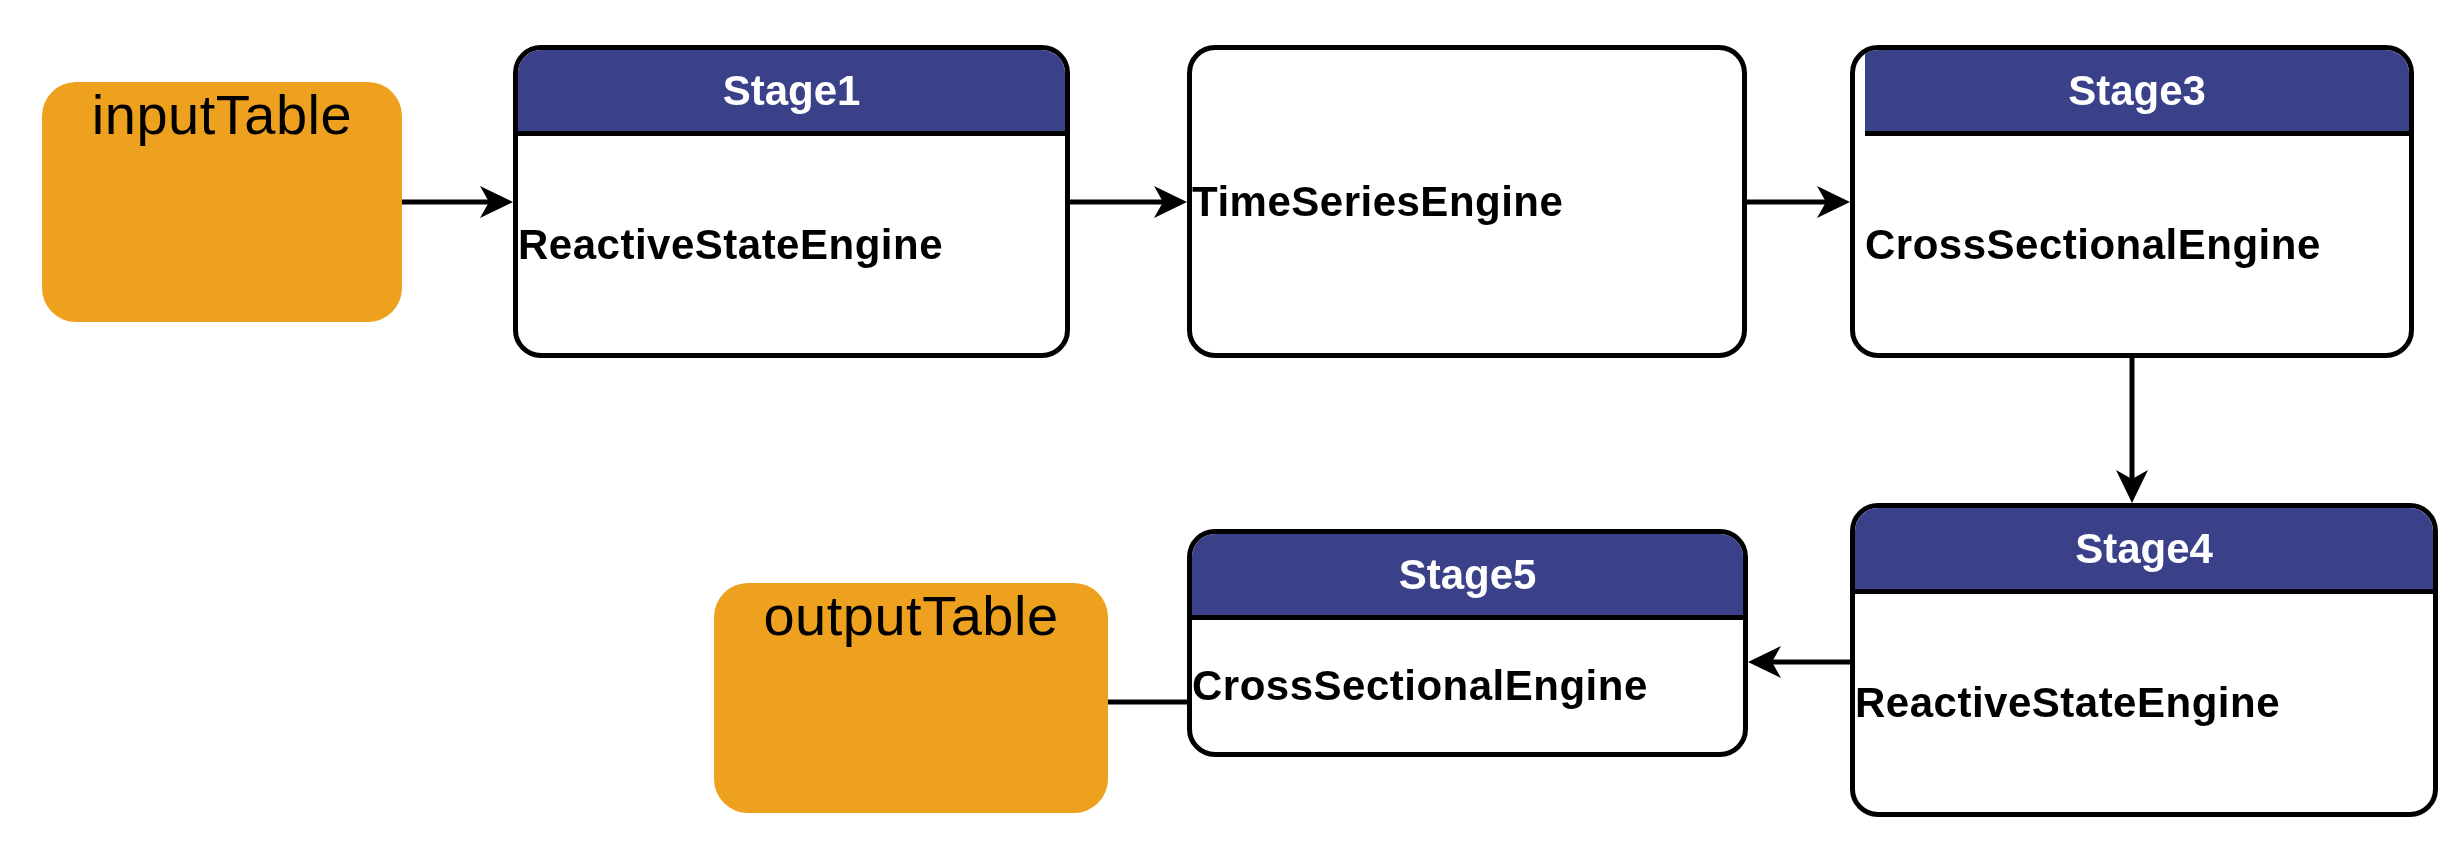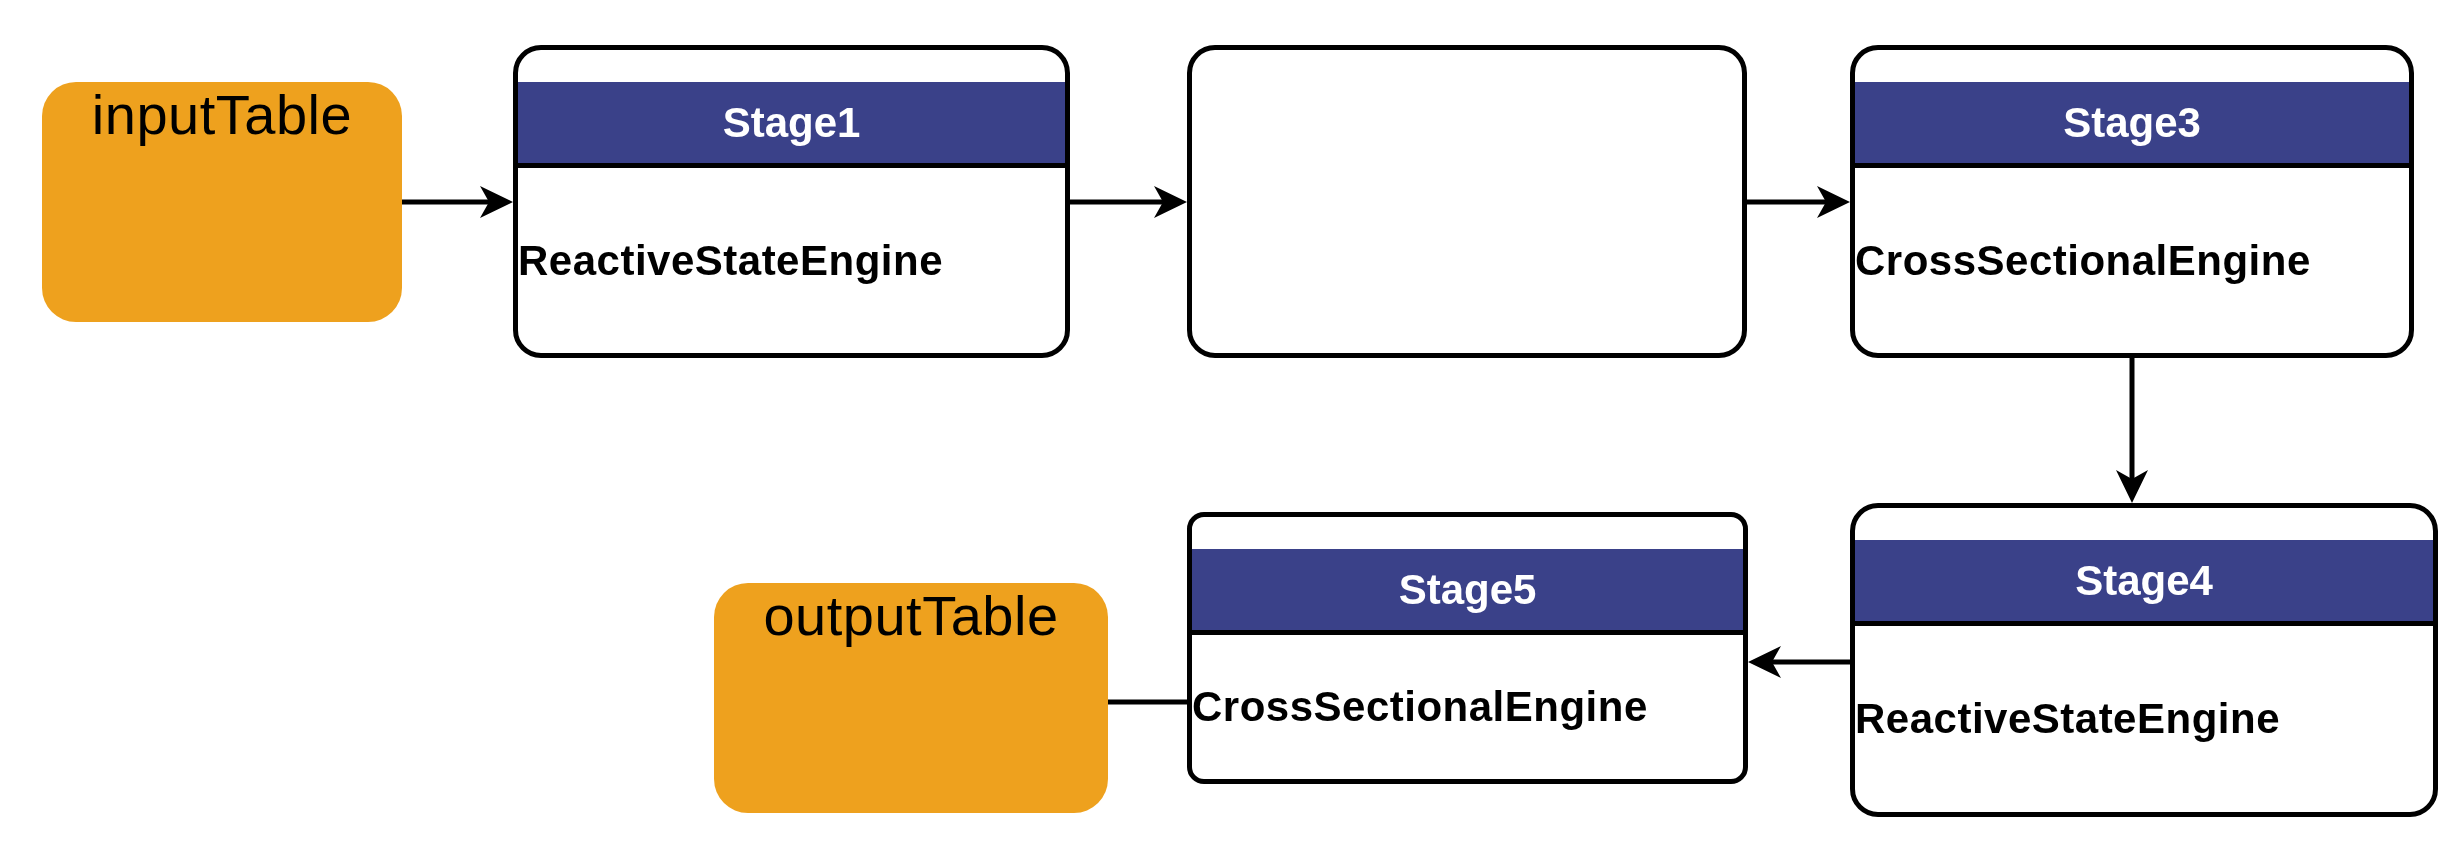--- a/index.html
+++ b/index.html
@@ -44,34 +44,34 @@
     border-radius:28px;
     display:flex;flex-direction:column;
     overflow:hidden;
   }
   .stage-header{
     height:86px;flex:0 0 86px;
     background:var(--stage-header-fill);
     border-bottom:5px solid var(--outline);
     display:flex;align-items:center;justify-content:center;
     color:var(--stage-header-text);
-    font-size:42px;font-weight:700;margin-top:32px;
+    font-size:42px;font-weight:700;
   }
   .stage-body{
     flex:1 1 auto;
     display:flex;align-items:center;justify-content:flex-start;
     color:var(--stage-body-text);
     font-size:42px;font-weight:700;
     letter-spacing:0.5px;
   }
   #node-stage1{left:513px; top:45px;  width:557px; height:313px;}
   #node-stage2{left:1187px;top:45px;  width:560px; height:313px;}
-  #node-stage3{left:1850px;top:45px;  width:564px; height:313px;}
+  #node-stage3{left:1850px;top:45px;  width:564px; height:313px;padding-left:10px;}
   #node-stage4{left:1850px;top:503px; width:588px; height:314px;}
-  #node-stage5{left:1187px;top:512px; width:561px; height:272px;border-radius:17px;}
+  #node-stage5{left:1187px;top:529px; width:561px; height:228px;}
 
   
   #edges{
     position:absolute;left:0;top:0;width:2456px;height:864px;
     pointer-events:none;
   }
   #edges line{stroke:var(--arrow);stroke-width:5;}
   #edges polygon{fill:var(--arrow);stroke:none;}
 </style>
 </head>
@@ -117,20 +117,23 @@
   <div class="stage-node" id="node-stage1">
     <div class="stage-header">
       <span>Stage1</span>
     </div>
     <div class="stage-body">
       <span>ReactiveStateEngine</span>
     </div>
   </div>
 
   <div class="stage-node" id="node-stage2">
+    <div class="stage-body">
+      <span>TimeSeriesEngine</span>
+    </div>
   </div>
 
   <div class="stage-node" id="node-stage3">
     <div class="stage-header">
       <span>Stage3</span>
     </div>
     <div class="stage-body">
       <span>CrossSectionalEngine</span>
     </div>
   </div>

